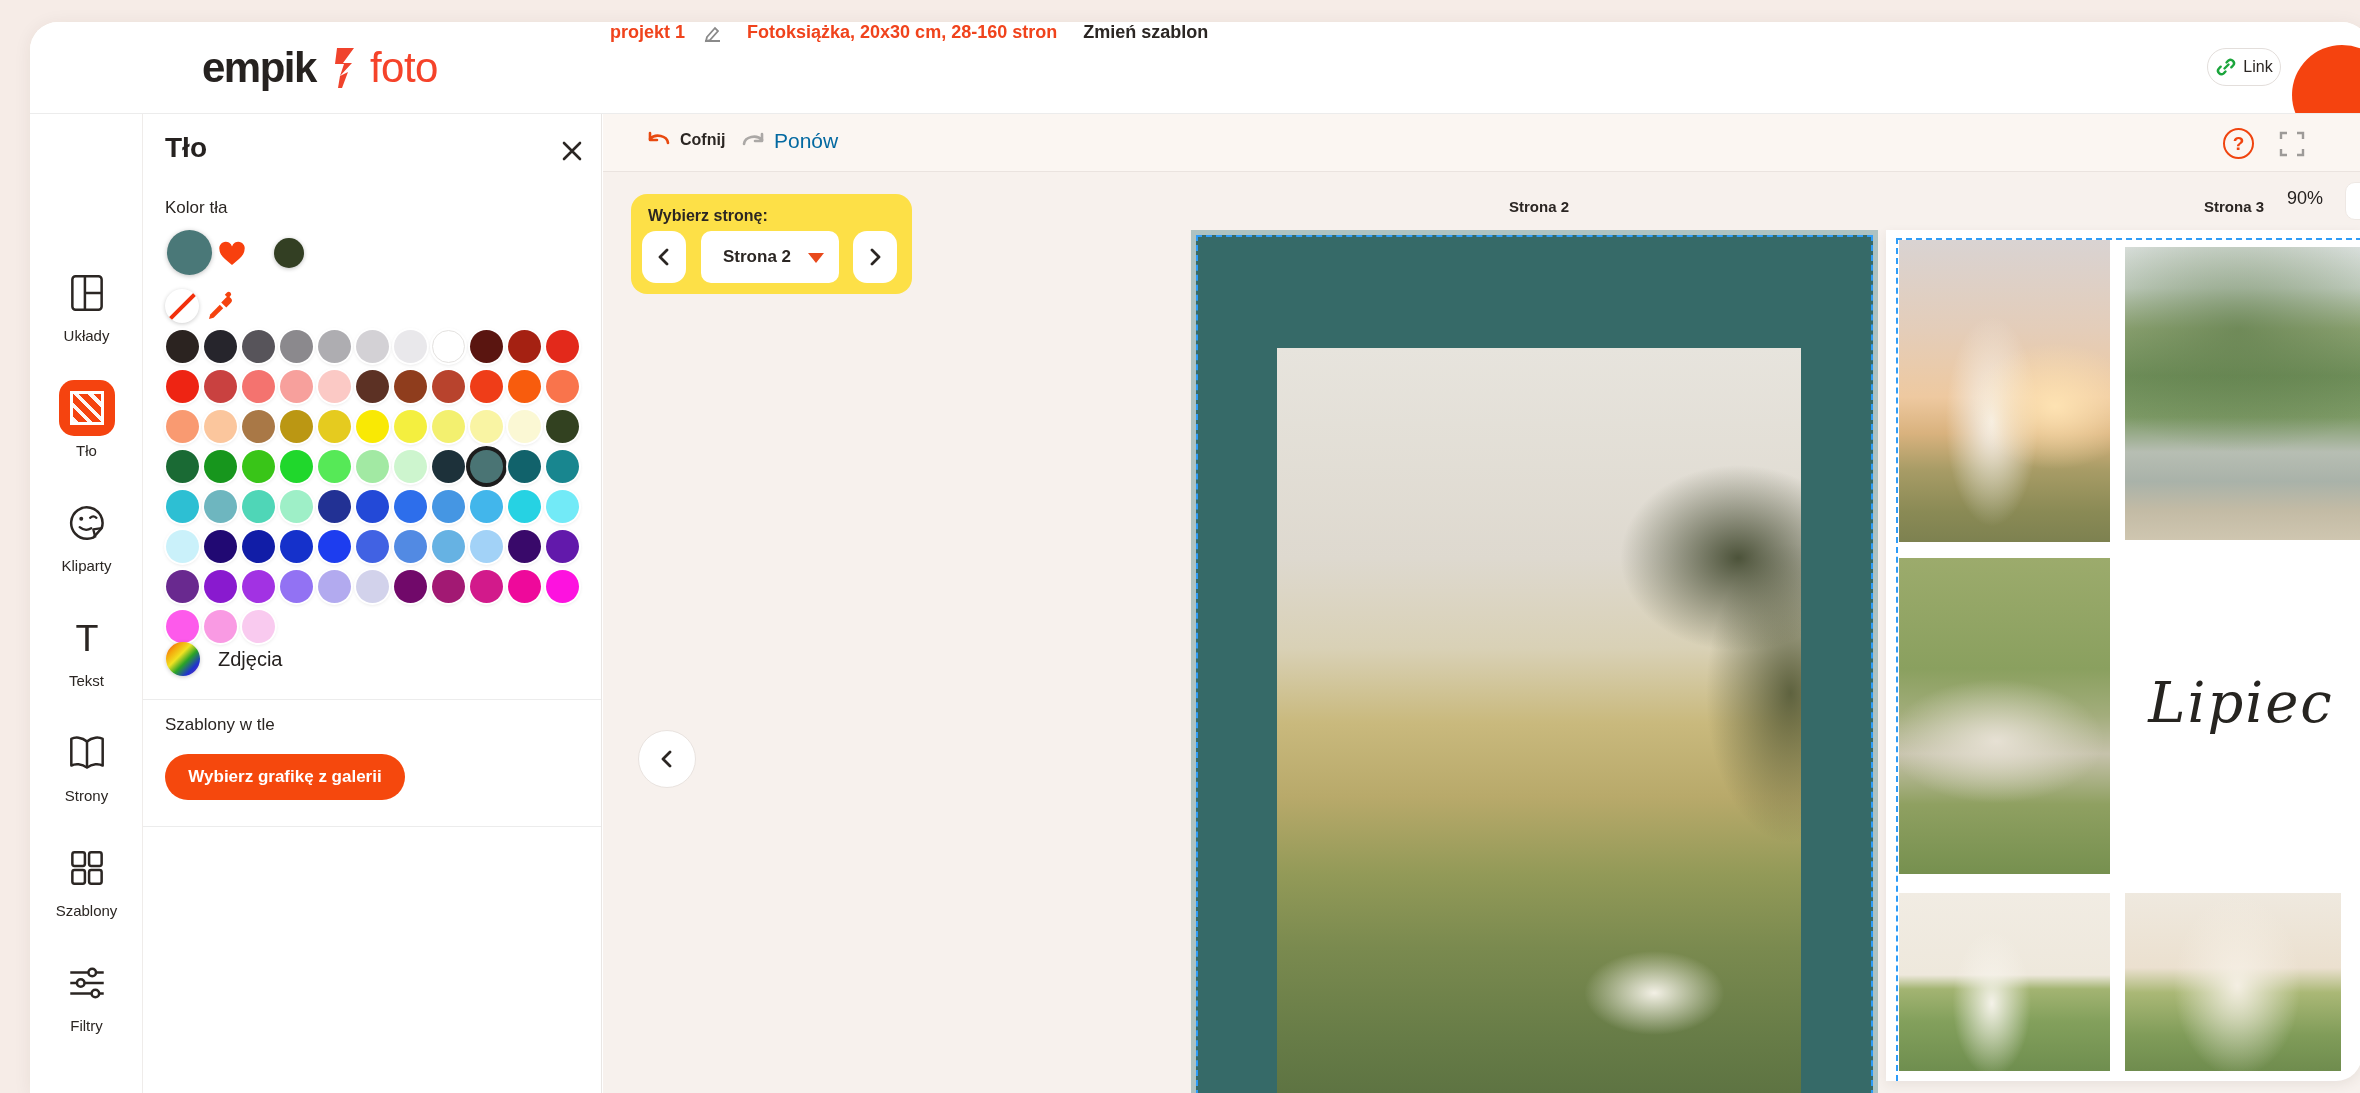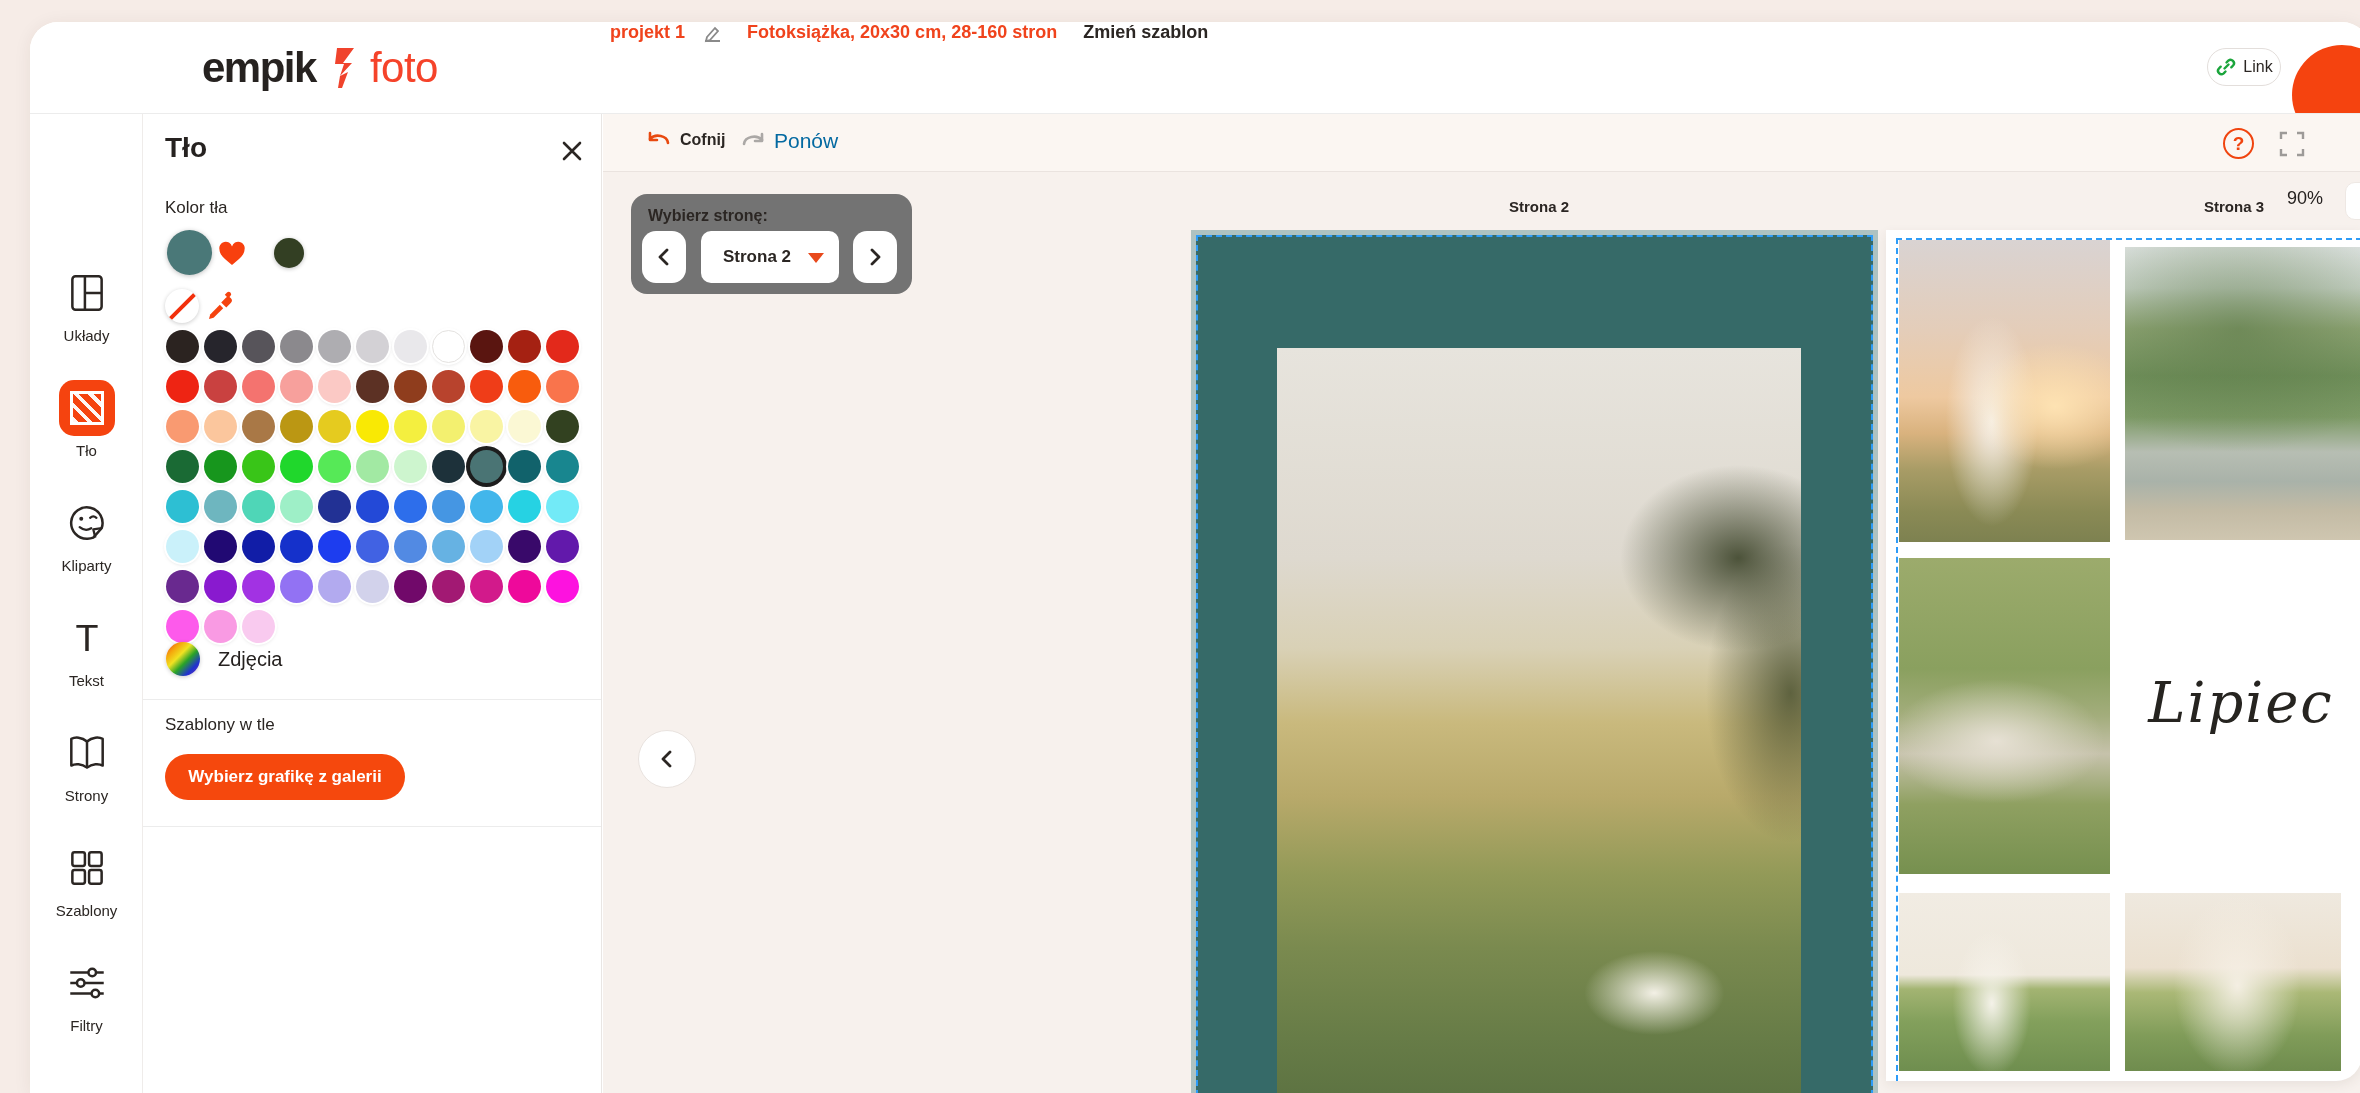--- a/index.html
+++ b/index.html
@@ -66,21 +66,21 @@
   .canvas{position:absolute;left:573px;top:92px;right:0;bottom:0;background:#f7f1ed;}
   .cv-toolbar{position:absolute;left:0;top:0;width:100%;height:58px;background:#fbf6f2;border-bottom:1px solid #eae3df;}
   .undo-group{position:absolute;left:44px;top:15px;display:flex;align-items:center;gap:9px;cursor:pointer;}
   .undo-group .t{font-size:16px;font-weight:600;color:#2b2623;}
   .redo-group{position:absolute;left:138px;top:15px;display:flex;align-items:center;gap:9px;cursor:default;}
   .redo-group .t{font-size:21px;color:#0369a1;}
   .help-btn{position:absolute;left:1620px;top:14px;width:31px;height:31px;border:2.5px solid #f0440f;border-radius:50%;
     color:#f0440f;font-weight:800;font-size:19px;display:flex;align-items:center;justify-content:center;cursor:pointer;}
   .fullscreen-btn{position:absolute;left:1675px;top:16px;width:28px;height:28px;cursor:pointer;}
 
-  .page-selector{position:absolute;left:28px;top:80px;width:281px;height:100px;background:#737373;border-radius:16px;}
+  .page-selector{position:absolute;left:28px;top:80px;width:281px;height:100px;background:#fde047;border-radius:16px;}
   .ps-label{position:absolute;left:17px;top:13px;font-size:16px;font-weight:600;color:#2b2623;}
   .ps-btn{position:absolute;top:37px;width:44px;height:52px;background:#fff;border-radius:14px;border:none;cursor:pointer;
     display:flex;align-items:center;justify-content:center;}
   .ps-prev{left:11px;} .ps-next{left:222px;}
   .ps-dd{position:absolute;left:70px;top:37px;width:138px;height:52px;background:#fff;border-radius:10px;cursor:pointer;
     display:flex;align-items:center;}
   .ps-dd .v{margin-left:22px;font-size:17px;font-weight:700;color:#2b2623;}
   .ps-dd .tri{position:absolute;right:15px;top:22px;width:0;height:0;border-left:8px solid transparent;
     border-right:8px solid transparent;border-top:10px solid #e8491c;}
 

